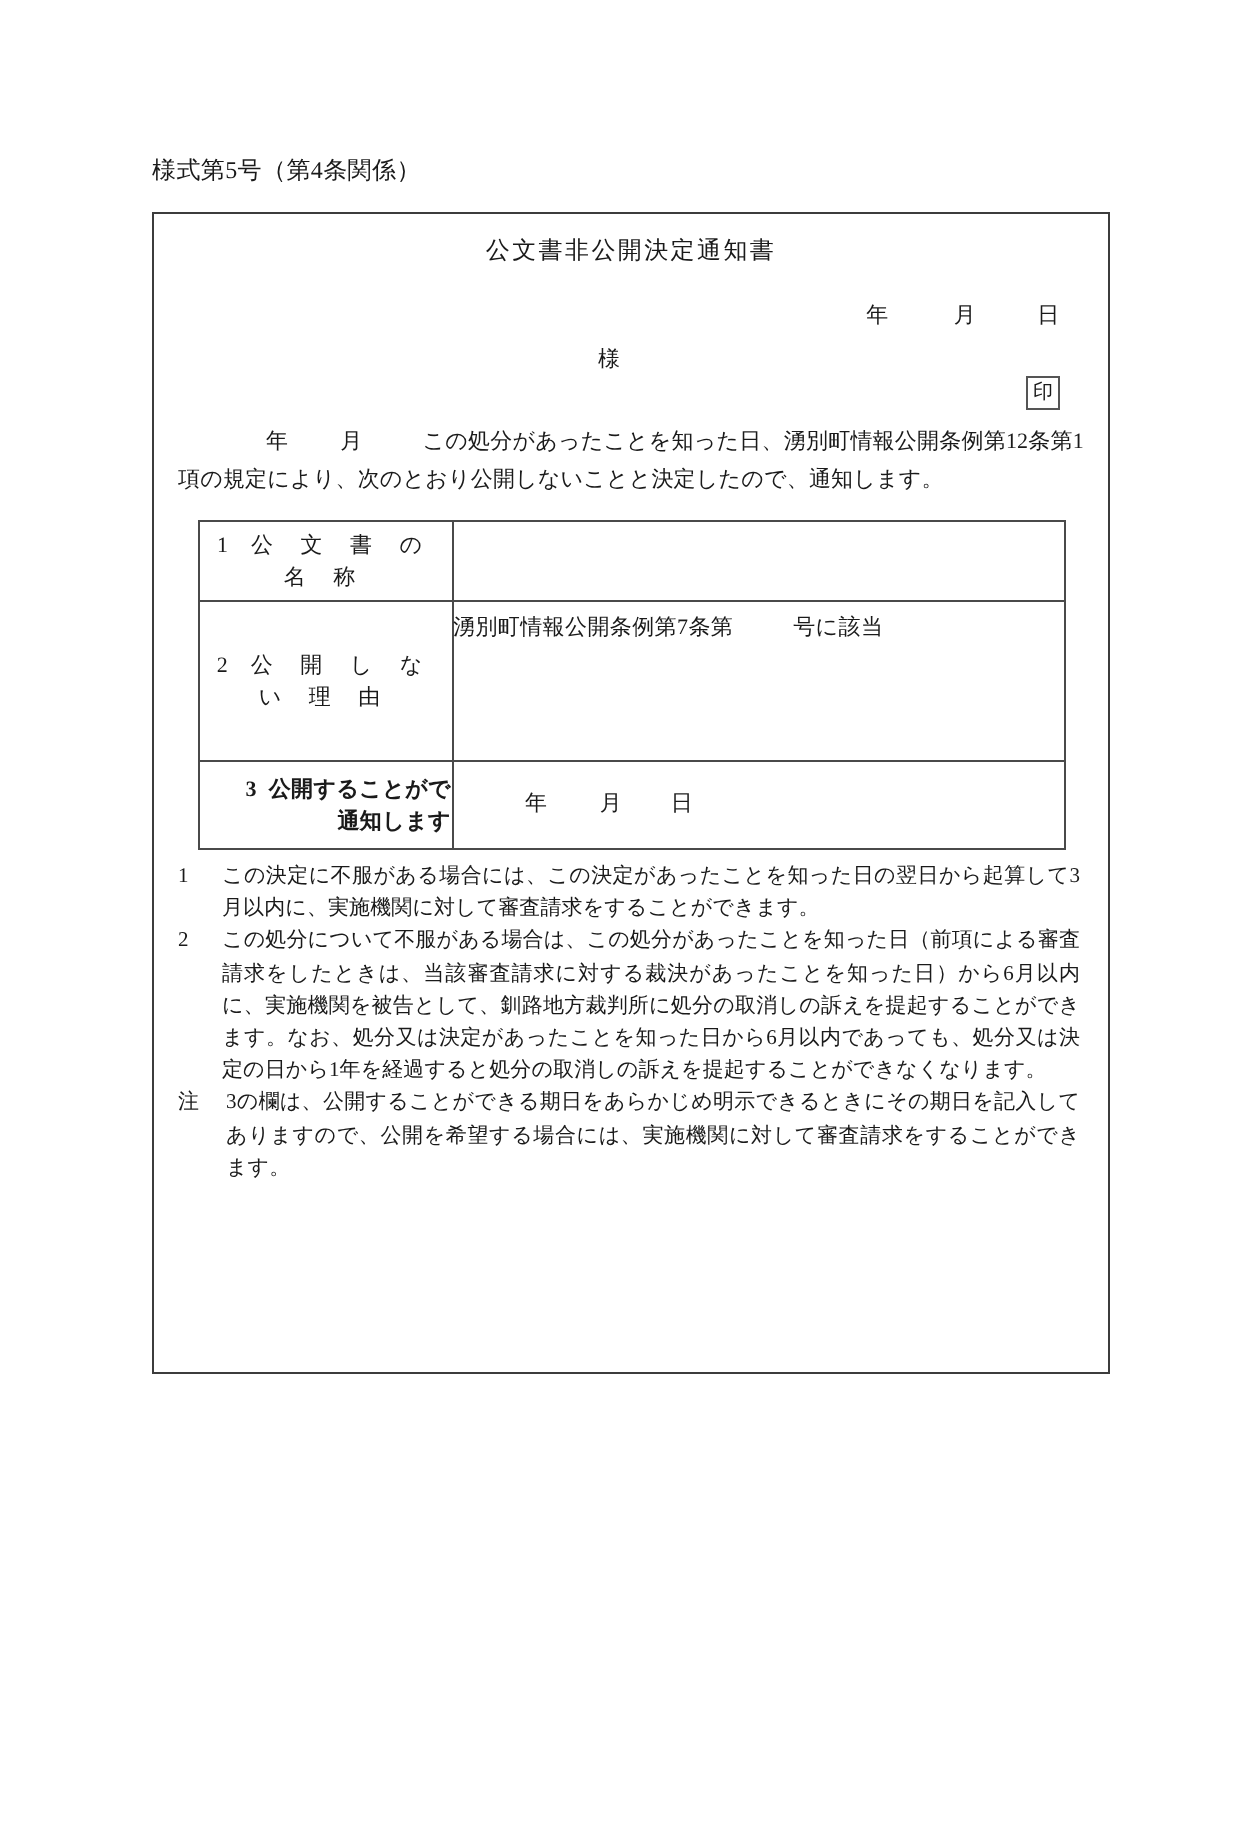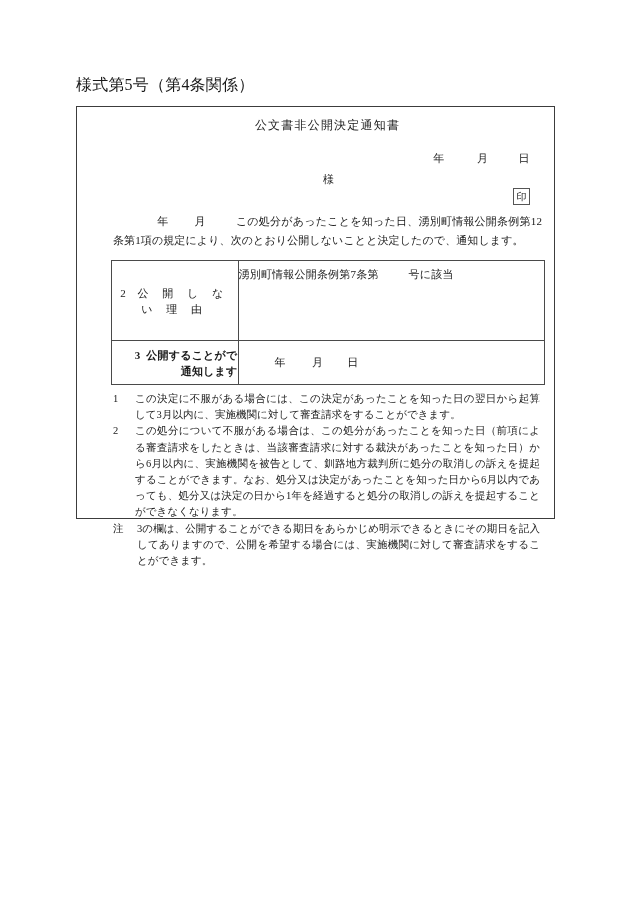--- a/index.html
+++ b/index.html
@@ -19,36 +19,35 @@
   .page {
     position: absolute;
     inset: 0;
   }
 
   
   .form-no {
     position: absolute;
     left: 76px;
     top: 78px;
-    font-size: 16px;
+    font-size: 12px;
     line-height: 14px;
     letter-spacing: 0.2px;
     white-space: nowrap;
   }
 
   
   .frame {
     position: absolute;
     left: 76px;
     top: 106px;
     width: 479px;
-    height: 413px;
+    height: 581px;
     border: 1px solid #3c3c3c;
     box-sizing: border-box;
-    padding-left: 24px;
   }
 
   .doc-title {
     text-align: center;
     font-size: 12px;
     line-height: 16px;
     letter-spacing: 1.2px;
     margin-top: 10px;
   }
 
@@ -202,20 +201,26 @@
       <span class="addressee">様</span>
       <span class="seal">印</span>
     </div>
 
     <div class="body-para">
       <span class="indent"></span><span>年</span><span class="gap"></span><span>月</span><span class="gap2"></span><span>この処分があったことを知った日、湧別町情報公開条例第12条第1項の規定により、次のとおり公開しないことと決定したので、通知します。</span>
     </div>
 
     <table class="form-table">
       <tbody>
+        <tr class="r1">
+          <td class="label">
+            <span>1</span>&nbsp;&nbsp;<span class="spread">公 文 書 の 名 称</span>
+          </td>
+          <td class="value"></td>
+        </tr>
 
         <tr class="r2">
           <td class="label">
             <span>2</span>&nbsp;&nbsp;<span class="spread">公 開 し な い 理 由</span>
           </td>
           <td class="value" style="vertical-align:top;margin-left:28px;">
             <div class="reason-text">
               <span>湧別町情報公開条例第7条第</span><span class="gap"></span><span>号に該当</span>
             </div>
           </td>

